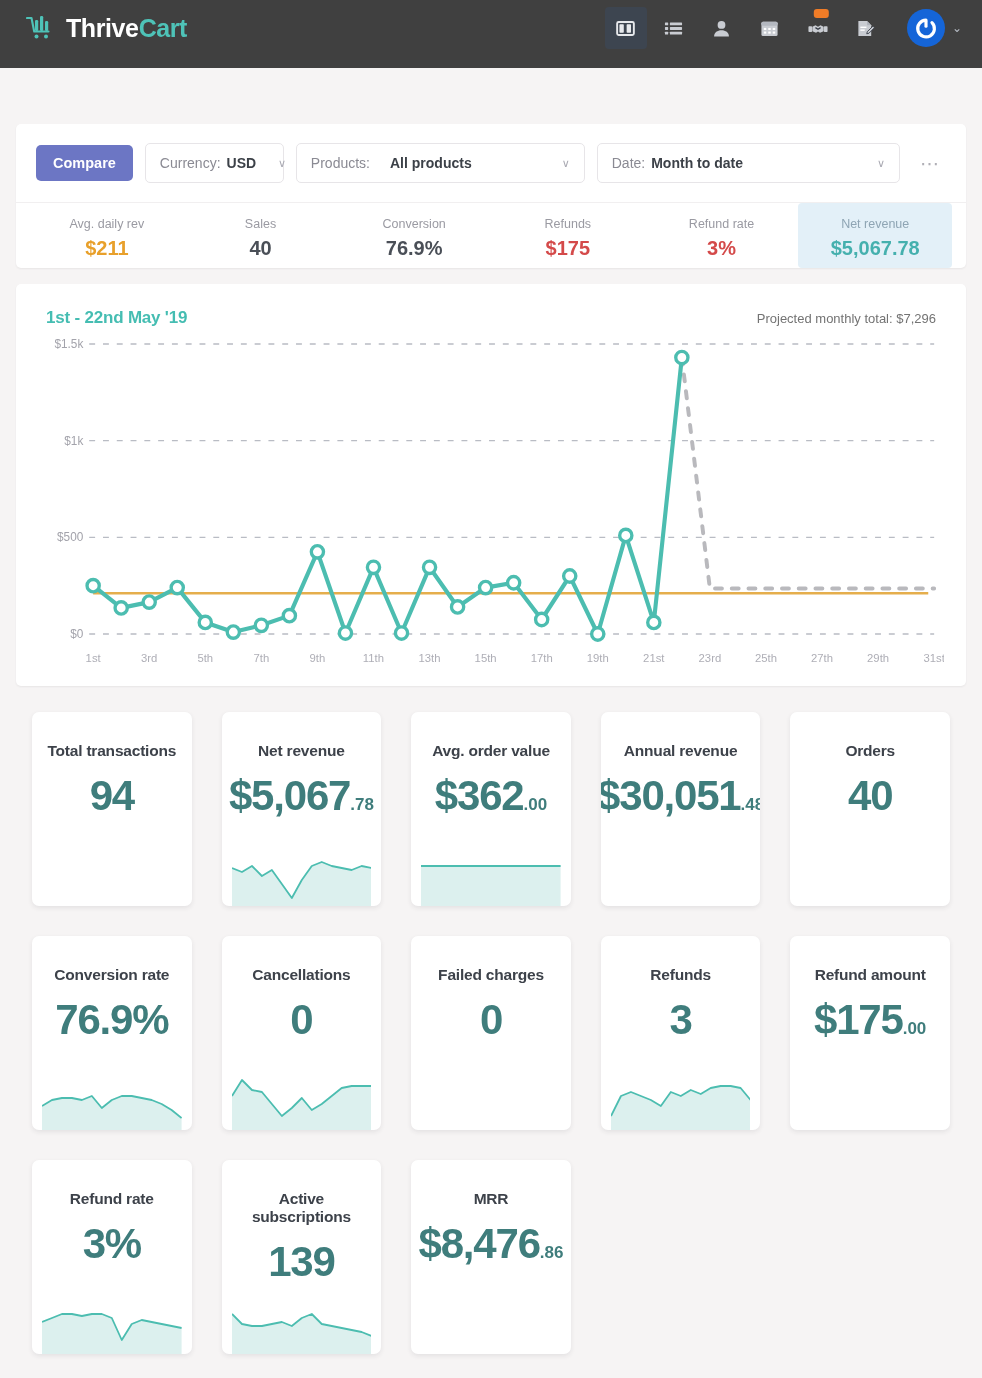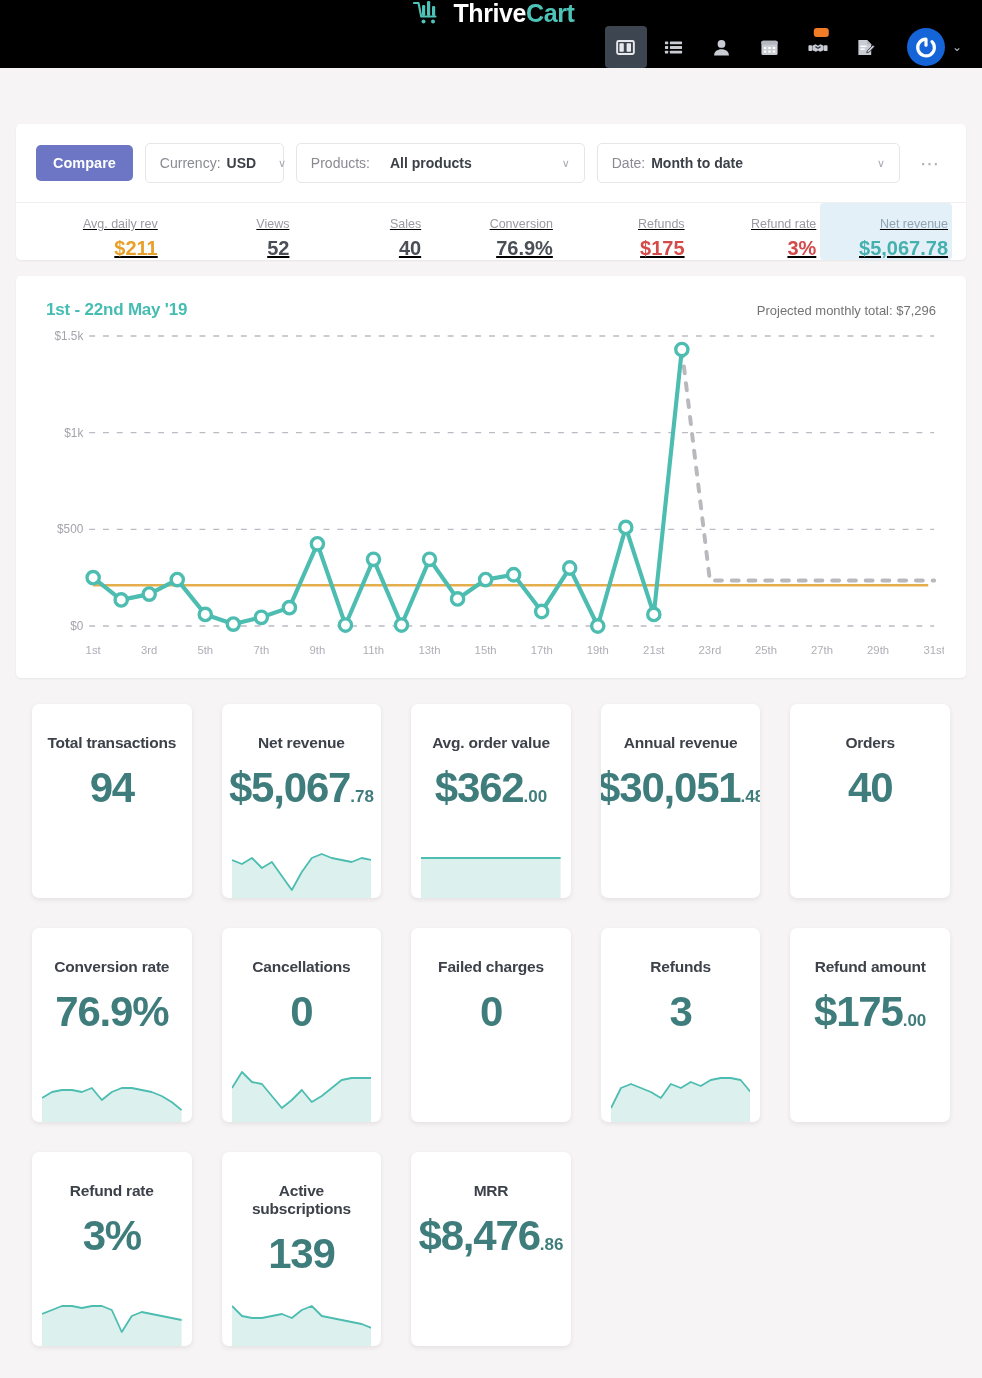--- a/index.html
+++ b/index.html
@@ -8,25 +8,24 @@
     width: 982px;
     background: #f6f4f4;
     font-family: "Liberation Sans", sans-serif;
     -webkit-font-smoothing: antialiased;
   }
   body { padding-bottom: 16px; }
 
   
   .topnav {
     height: 68px;
-    background: #000000;
+    background: #404040;
     display: flex;
     align-items: center;
     padding: 0 20px 12px 26px;
-    flex-direction: column;
   }
   .brand { display: flex; align-items: center; gap: 10px; }
   .brand-mark { width: 30px; height: 26px; position: relative; }
   .brand-text {
     font-size: 25px;
     font-weight: bold;
     letter-spacing: -0.4px;
     line-height: 1;
   }
   .brand-text .w { color: #ffffff; }
@@ -127,24 +126,23 @@
 
   
   .statstrip {
     display: flex;
     align-items: stretch;
     border-top: 1px solid #f1eff0;
     padding: 0 14px;
   }
   .stat {
     flex: 1;
-    text-align: right;
-    padding: 14px 4px 0 4px;
+    text-align: center;
+    padding: 14px 4px 8px 4px;
     border-radius: 4px;
-    text-decoration: underline;
   }
   .stat .lbl {
     font-size: 12.5px;
     color: #9a9aa2;
     margin-bottom: 6px;
     white-space: nowrap;
   }
   .stat .num { font-size: 20px; font-weight: bold; color: #4a4f57; }
   .stat.amber .num { color: #e8a02b; }
   .stat.red .num { color: #d44a4a; }
@@ -347,24 +345,20 @@
         <span class="chev">∨</span>
       </div>
 
       <span class="dots">⋯</span>
     </div>
 
     <div class="statstrip" id="statstrip">
         <div class="stat amber">
           <div class="lbl">Avg. daily rev</div>
           <div class="num">$211</div>
-        </div>
-        <div class="stat">
-          <div class="lbl">Views</div>
-          <div class="num">52</div>
         </div>
         <div class="stat">
           <div class="lbl">Sales</div>
           <div class="num">40</div>
         </div>
         <div class="stat">
           <div class="lbl">Conversion</div>
           <div class="num">76.9%</div>
         </div>
         <div class="stat red">

